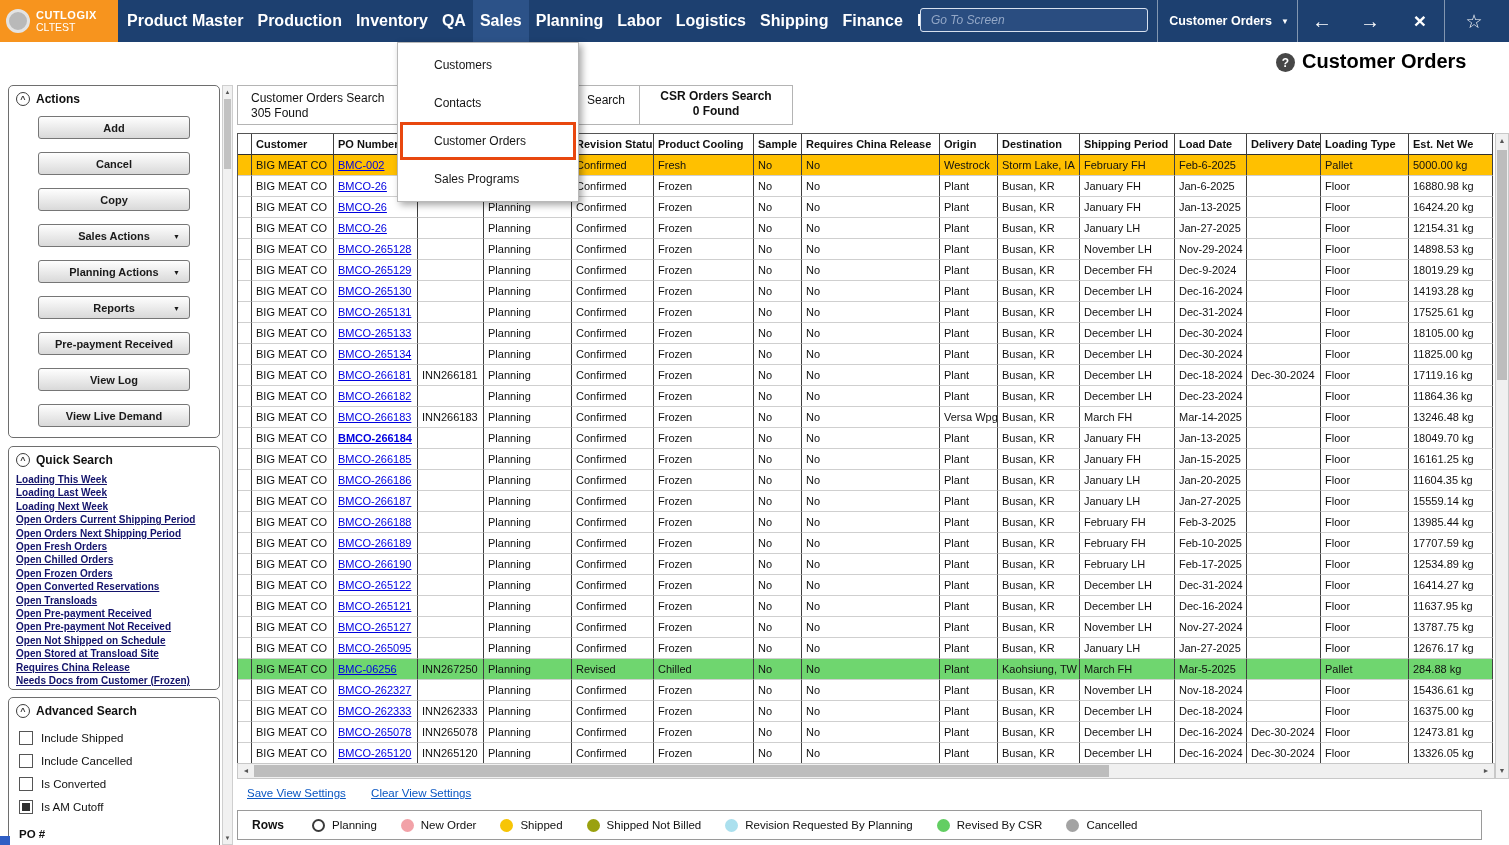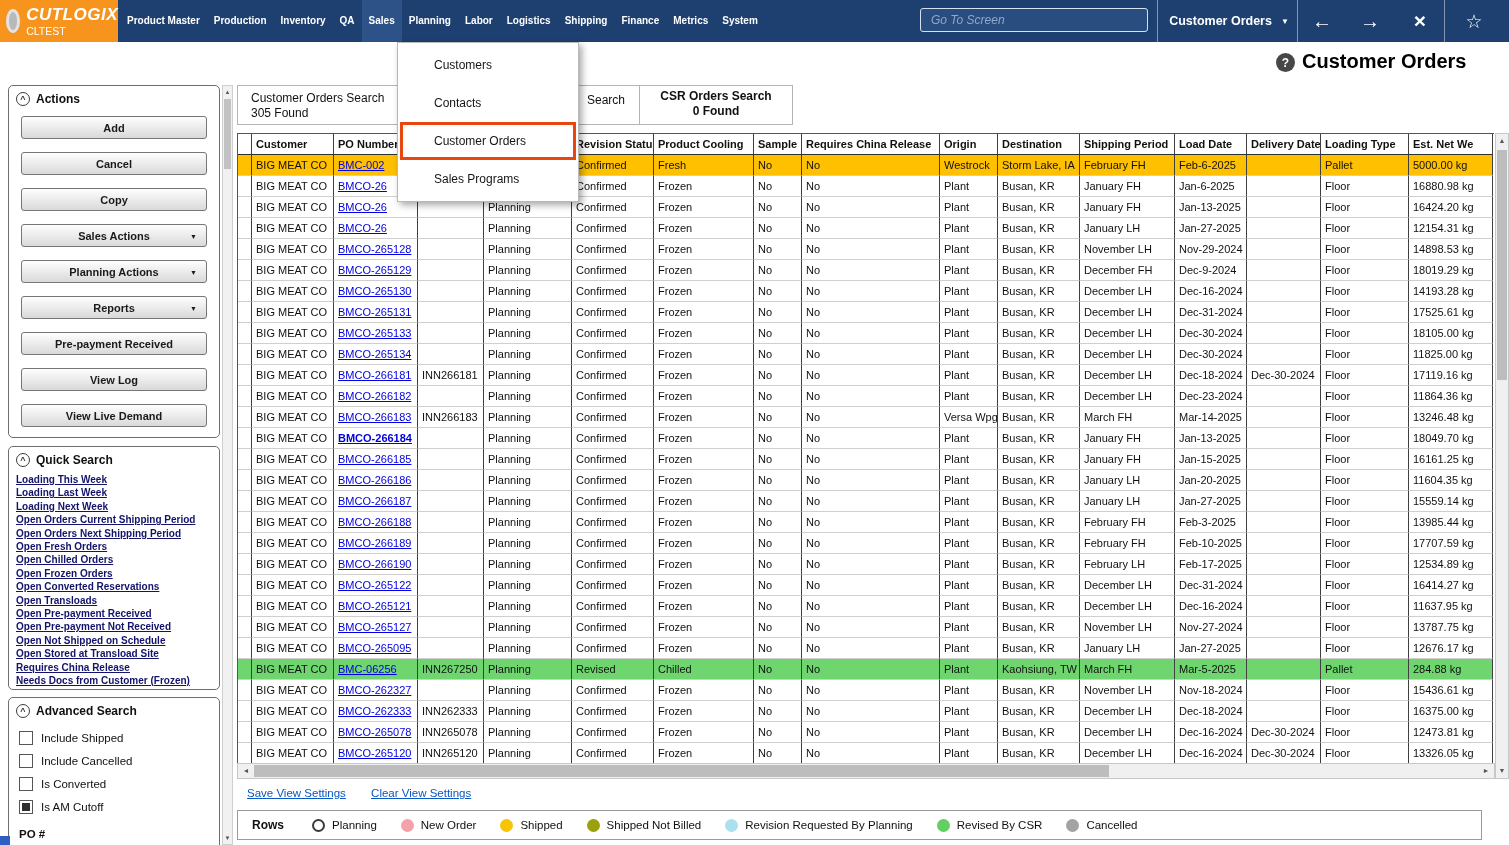--- a/index.html
+++ b/index.html
@@ -6,24 +6,24 @@
   body{width:1509px;height:845px;position:relative;overflow:hidden;background:#fff;
        font-family:"Liberation Sans",sans-serif;color:#111;}
 
   
   .topbar{position:absolute;left:0;top:0;width:1509px;height:42px;background:#1d4070;}
   .logo{position:absolute;left:0;top:0;width:118px;height:42px;background:#f7941e;
         display:flex;align-items:center;}
   .logo-mark{width:24px;height:24px;border-radius:50%;margin-left:6px;
              border:3px solid #e3e3e3;background:#b9b9b9;box-sizing:border-box;}
   .logo-text{margin-left:6px;color:#fff;line-height:1.15;}
-  .logo-text .l1{font-size:17px;font-weight:bold;font-style:italic;letter-spacing:.5px;}
+  .logo-text .l1{font-size:11px;font-weight:bold;letter-spacing:.5px;}
   .logo-text .l2{font-size:10.5px;}
   .nav{position:absolute;left:120px;top:0;height:42px;display:flex;}
-  .nav-item{height:42px;line-height:42px;padding:0 7px;color:#fff;font-size:10px;
+  .nav-item{height:42px;line-height:42px;padding:0 7px;color:#fff;font-size:16px;
             font-weight:bold;cursor:pointer;white-space:nowrap;text-align:right;}
   .nav-item.active{background:#2c5288;}
   .goto{position:absolute;left:920px;top:8px;width:228px;height:24px;box-sizing:border-box;
         background:#2a4d80;border:1px solid #d7e0ee;border-radius:3px;color:#fff;
         padding:0 10px;font-size:12px;font-style:italic;font-family:"Liberation Sans",sans-serif;}
   .goto::placeholder{color:#93a7c6;font-style:italic;}
   .tb-div{position:absolute;top:0;width:1px;height:42px;background:rgba(255,255,255,.45);}
   .screen-sel{position:absolute;left:1163px;top:0;width:132px;height:42px;display:flex;
               align-items:center;justify-content:center;color:#fff;font-size:12.5px;
               font-weight:bold;cursor:pointer;}
@@ -44,21 +44,21 @@
   
   .panel{position:absolute;left:8px;width:212px;background:#fff;border:1px solid #6e6e6e;
          border-radius:5px;box-sizing:border-box;}
   .panel-hdr{display:flex;align-items:center;padding:6px 7px 4px 7px;}
   .collapse-ic{width:14px;height:14px;border-radius:50%;border:1.5px solid #3c3c3c;color:#3c3c3c;
                font-size:9px;font-weight:bold;display:flex;align-items:center;justify-content:center;
                margin-right:6px;box-sizing:border-box;}
   .panel-title{font-size:12px;font-weight:bold;}
   .p-actions{top:85px;height:353px;}
   .abtns{display:flex;flex-direction:column;align-items:center;gap:13px;padding-top:6px;}
-  .abtn{position:relative;width:186px;height:23px;line-height:23px;text-align:center;
+  .abtn{position:relative;width:152px;height:23px;line-height:23px;text-align:center;
         font-size:11px;font-weight:bold;color:#1a1a1a;border:1px solid #767676;border-radius:3px;
         background:linear-gradient(#fefefe,#d9d9d9);box-sizing:border-box;cursor:pointer;}
   .abtn .caret{position:absolute;right:9px;top:0;font-size:7px;}
   .p-quick{top:446px;height:244px;}
   .qlinks{padding:2px 6px 4px 7px;}
   .qlink{font-size:10px;font-weight:bold;color:#13136b;text-decoration:underline;
          line-height:13.4px;white-space:nowrap;cursor:pointer;}
   .p-adv{top:697px;height:160px;}
   .chk-row{display:flex;align-items:center;margin:9px 0 0 10px;cursor:pointer;}
   .chk{width:14px;height:14px;border:1px solid #555;background:#fff;margin-right:8px;

